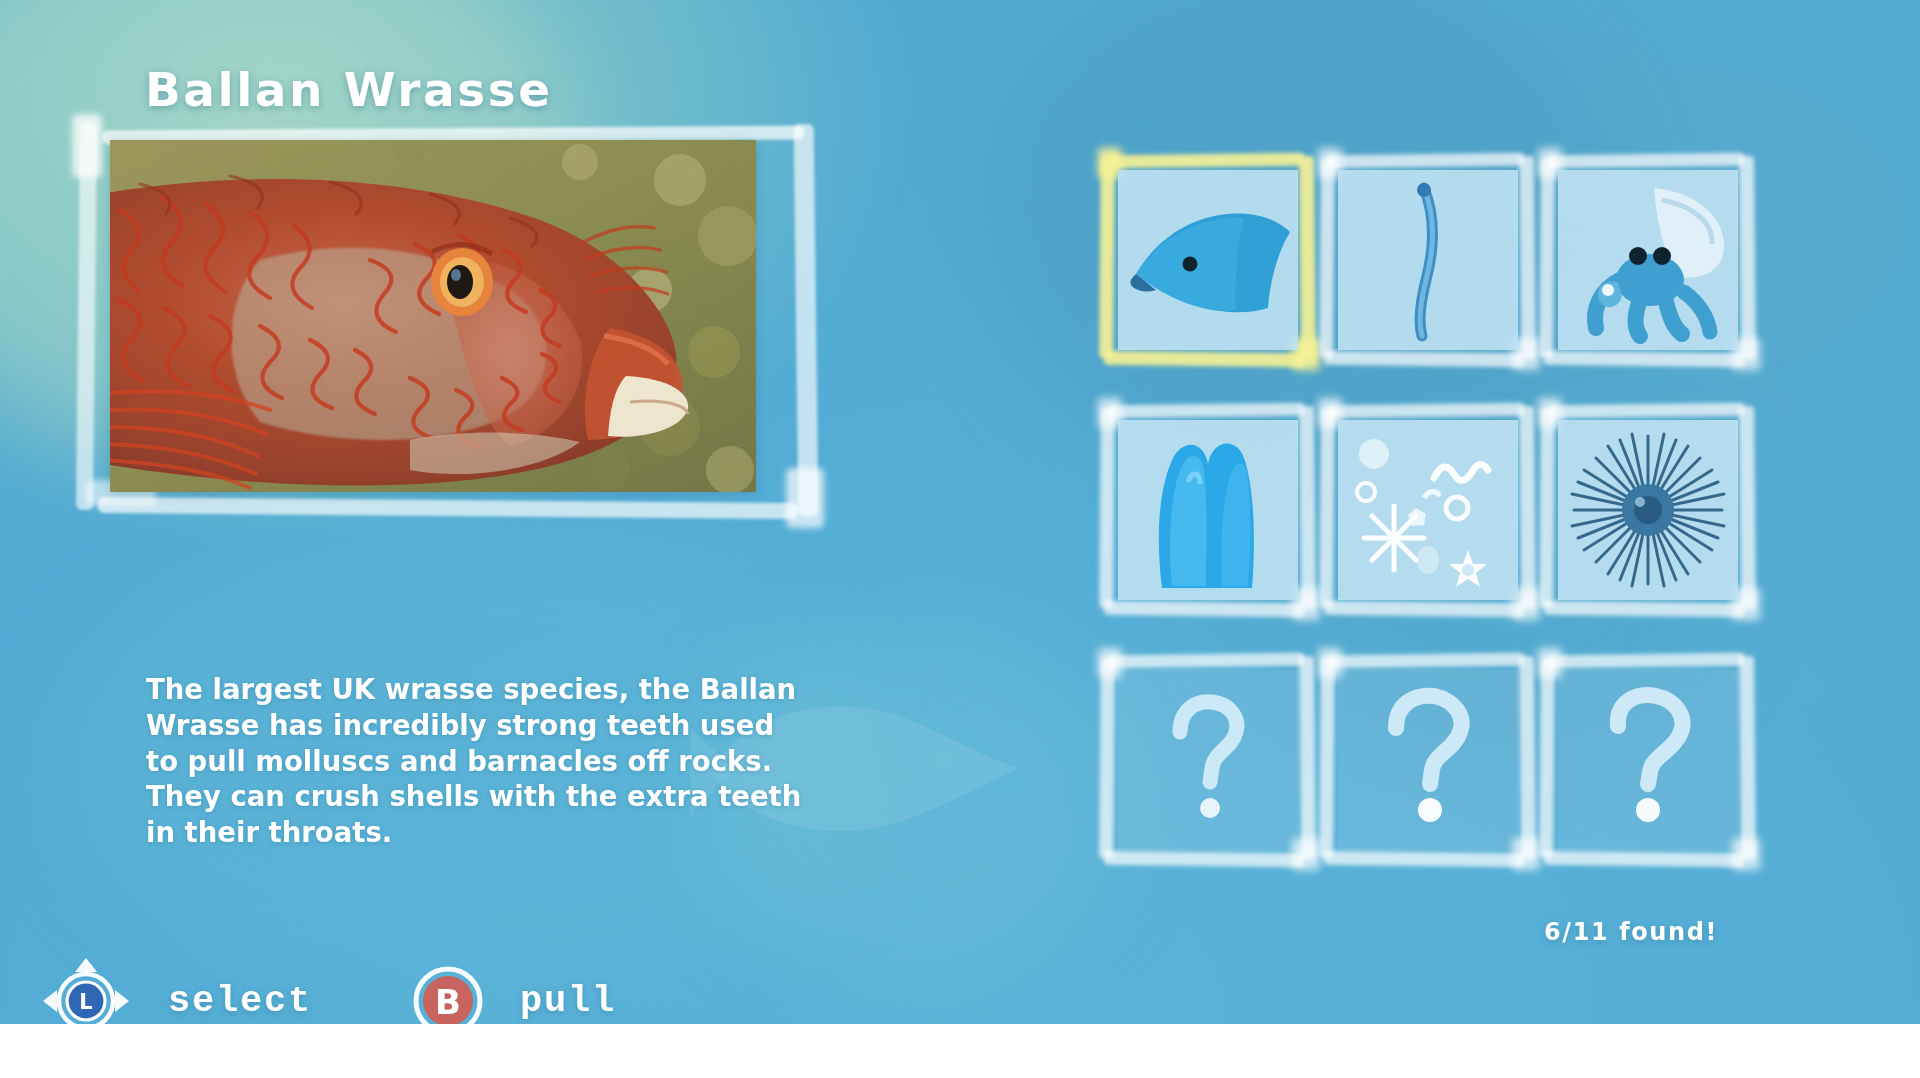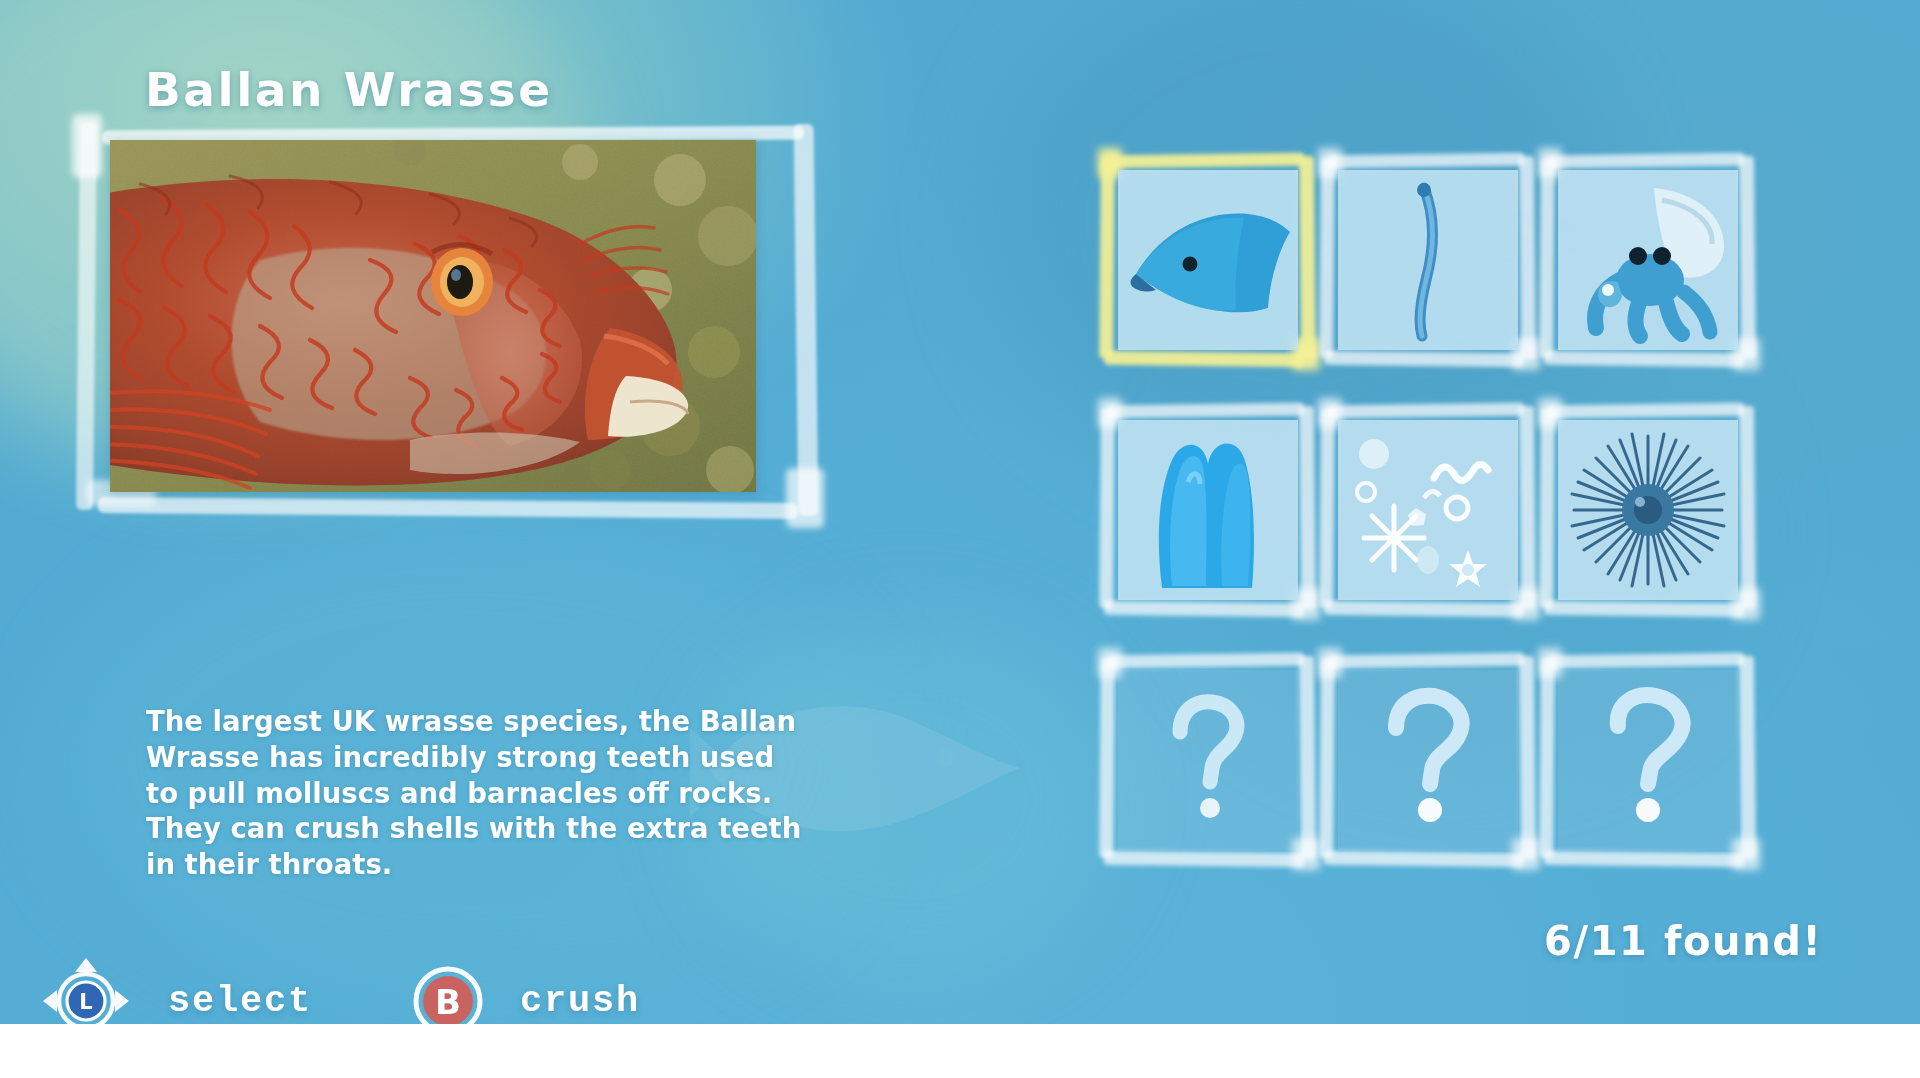--- a/index.html
+++ b/index.html
@@ -68,21 +68,21 @@
   .brush-bl { left: -10px; top: 352px; width: 70px; height: 26px; opacity: 0.7; filter: blur(3px); }
 
   #photo {
     position: absolute; left: 14px; top: 12px;
     width: 646px; height: 352px;
     overflow: hidden;
     box-shadow: 0 2px 10px rgba(30,90,120,0.25);
   }
 
   #description {
-    position: absolute; left: 146px; top: 704px;
+    position: absolute; left: 146px; top: 672px;
     width: 660px;
     font-family: "DejaVu Sans", sans-serif;
     font-size: 27.5px; font-weight: 600; line-height: 1.30;
     color: #ffffff;
     text-shadow: 0 1px 4px rgba(40,110,140,0.35);
   }
 
   
   #controls { position: absolute; left: 40px; top: 955px; display: flex; align-items: center; }
   .control-group { display: flex; align-items: center; }
@@ -126,21 +126,21 @@
   
   .selected .slot-frame .sf { background: rgba(243,240,150,0.92); }
   .selected .slot-frame .sf-c1,
   .selected .slot-frame .sf-c2 { background: rgba(243,240,150,0.95); }
 
   .thumb-svg { position: absolute; left: 0; top: 0; width: 180px; height: 180px; }
 
   #found-counter {
     position: absolute; left: 1544px; top: 918px;
     font-family: "DejaVu Sans", sans-serif;
-    font-size: 40px; font-weight: 700; letter-spacing: 1.6px;
+    font-size: 24px; font-weight: 700; letter-spacing: 1.6px;
     color: #ffffff; text-shadow: 0 2px 6px rgba(40,110,140,0.40);
   }
 </style>
 </head>
 <body>
 
 <div id="screen">
 
   <div class="blotch b5"></div>
   <div class="blotch b1"></div>
@@ -310,21 +310,21 @@
         </svg>
         <span class="control-label" style="margin-left:36px;">select</span>
       </div>
 
       <div class="control-group">
         <svg id="b-button-icon" viewBox="0 0 72 72">
           <circle cx="36" cy="36" r="32" fill="none" stroke="#ffffff" stroke-width="5" opacity="0.95"></circle>
           <circle cx="36" cy="36" r="25" fill="#c9635f"></circle>
           <text x="36" y="49" text-anchor="middle" font-family="DejaVu Sans, sans-serif" font-size="34" font-weight="700" fill="#ffffff">B</text>
         </svg>
-        <span class="control-label" style="margin-left:36px;">crush</span>
+        <span class="control-label" style="margin-left:36px;">pull</span>
       </div>
 
     </div>
   </div>
 
   <div id="grid">
 
     <div class="slot found selected">
       <div class="slot-frame">
         <div class="sf sf-l"></div>

